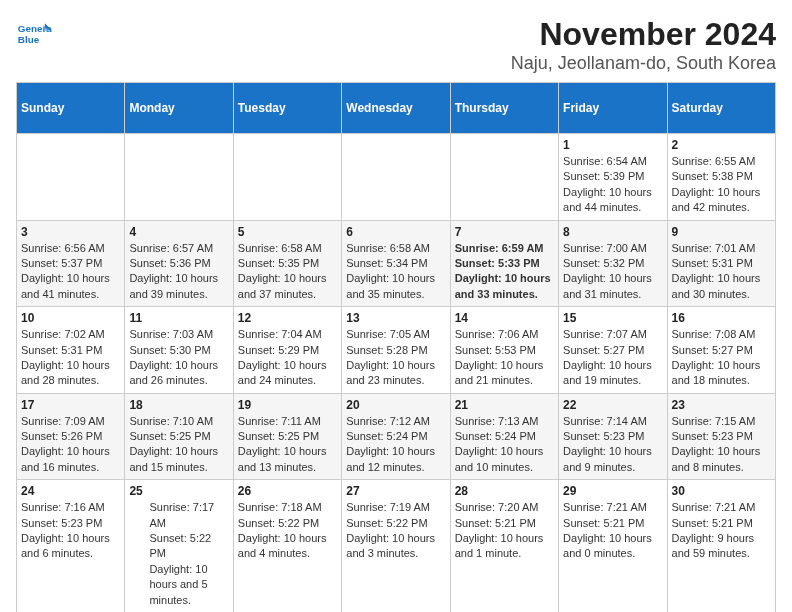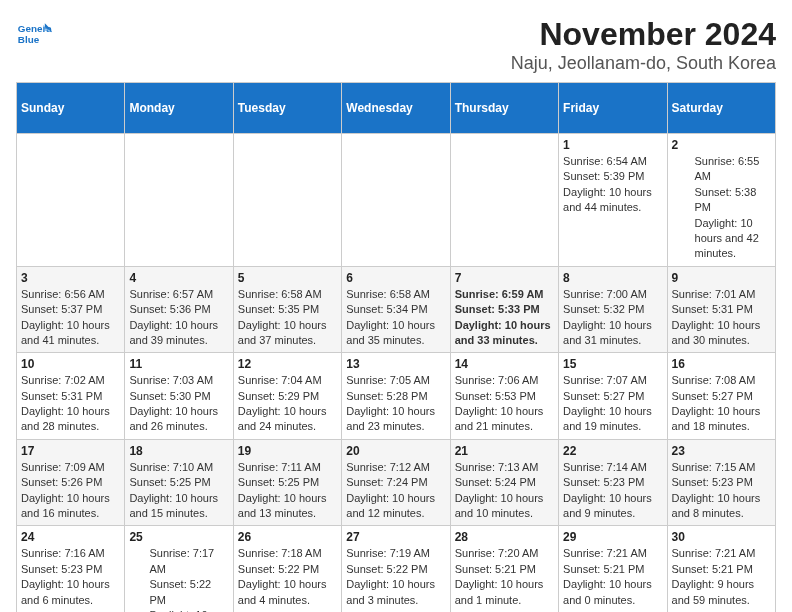--- a/index.html
+++ b/index.html
@@ -116,21 +116,21 @@
         <td class="empty-cell"></td>
         <td class="empty-cell"></td>
         <td>
           <span class="day-num">1</span>
           <div class="day-info" style="white-space: pre-line;">Sunrise: 6:54 AM
 Sunset: 5:39 PM
 Daylight: 10 hours and 44 minutes.</div>
         </td>
         <td>
           <span class="day-num">2</span>
-          <div class="day-info" style="white-space: pre-line; margin-left: 23px;">Sunrise: 6:55 AM
+          <div class="day-info" style="white-space: pre-line;">Sunrise: 6:55 AM
 Sunset: 5:38 PM
 Daylight: 10 hours and 42 minutes.</div>
         </td>
       </tr>
       <tr>
         <td>
           <span class="day-num">3</span>
           <div class="day-info" style="white-space: pre-line;">Sunrise: 6:56 AM
 Sunset: 5:37 PM
 Daylight: 10 hours and 41 minutes.</div>
@@ -231,21 +231,21 @@
         </td>
         <td>
           <span class="day-num">19</span>
           <div class="day-info" style="white-space: pre-line;">Sunrise: 7:11 AM
 Sunset: 5:25 PM
 Daylight: 10 hours and 13 minutes.</div>
         </td>
         <td>
           <span class="day-num">20</span>
           <div class="day-info" style="white-space: pre-line;">Sunrise: 7:12 AM
-Sunset: 7:24 PM
+Sunset: 5:24 PM
 Daylight: 10 hours and 12 minutes.</div>
         </td>
         <td>
           <span class="day-num">21</span>
           <div class="day-info" style="white-space: pre-line;">Sunrise: 7:13 AM
 Sunset: 5:24 PM
 Daylight: 10 hours and 10 minutes.</div>
         </td>
         <td>
           <span class="day-num">22</span>

